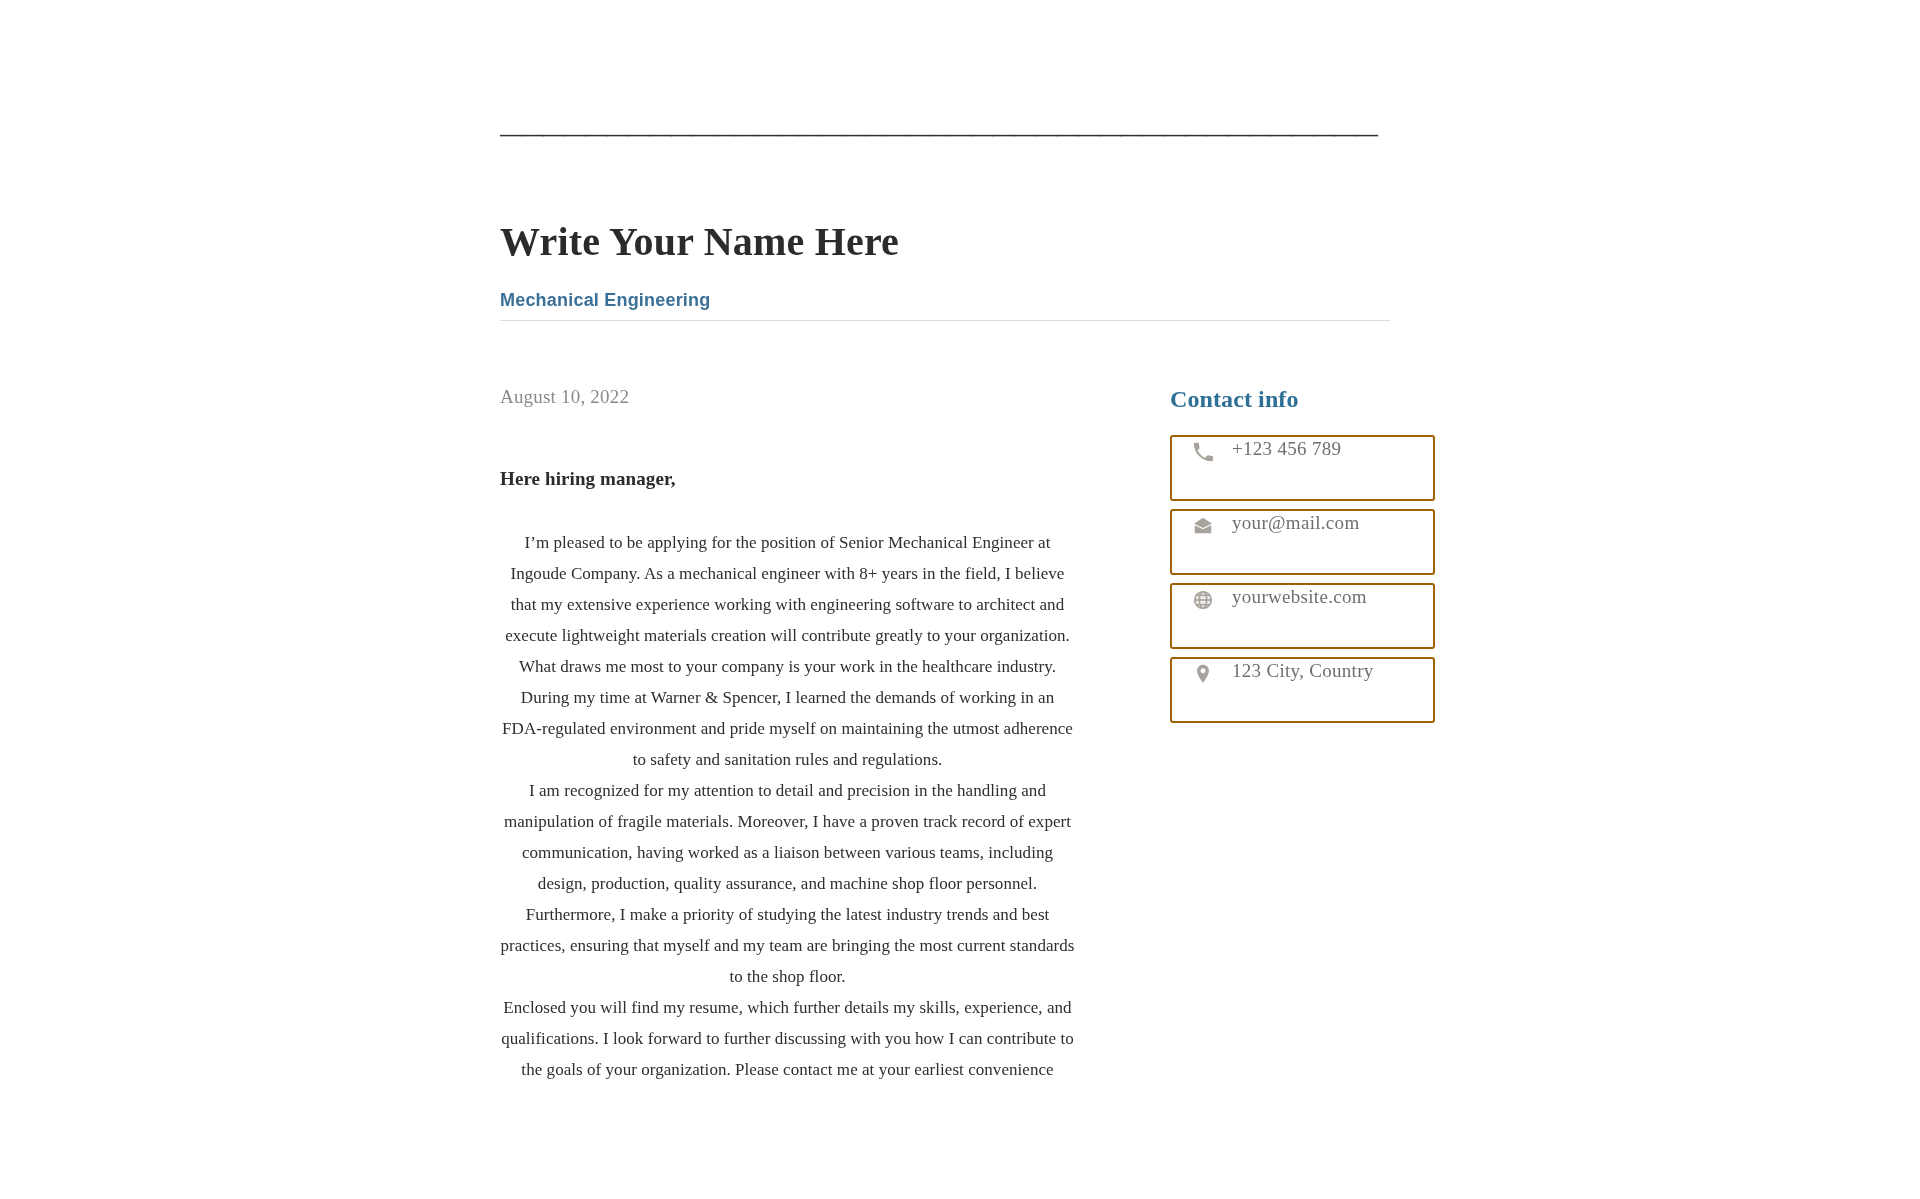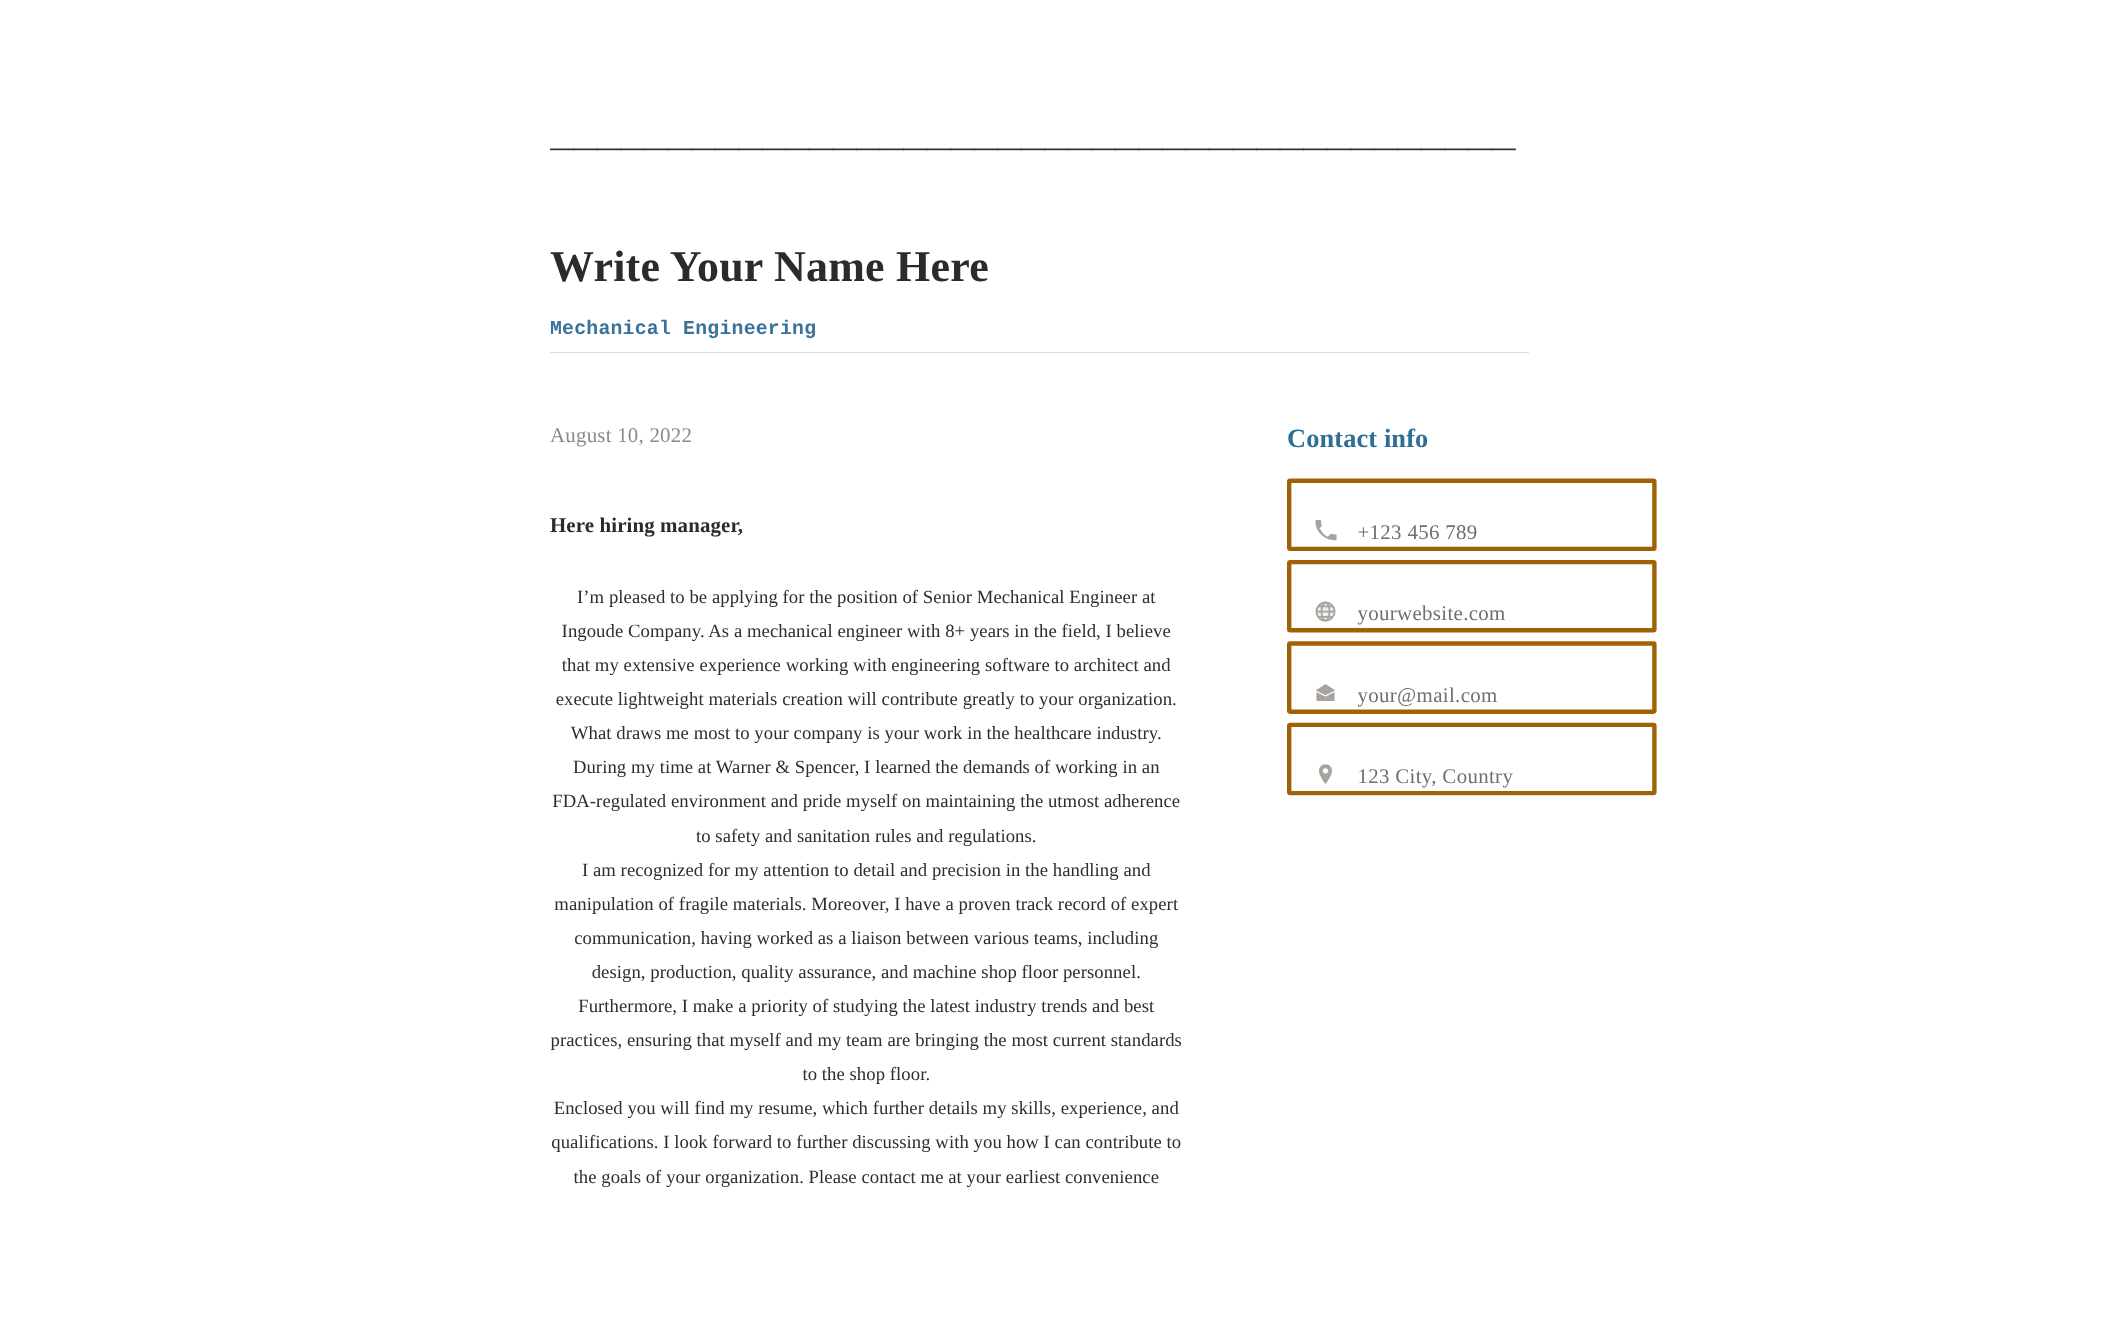--- a/index.html
+++ b/index.html
@@ -64,21 +64,21 @@
     margin: 0;
     font-family: "Liberation Serif", "DejaVu Serif", serif;
     font-weight: 700;
     font-size: 40px;
     line-height: 46px;
     letter-spacing: 0.2px;
     color: #2b2b2b;
   }
   .role {
     margin: 24px 0 0 0;
-    font-family: Liberation Mono, monospace;
+    font-family: Liberation Sans, sans-serif;
     font-weight: 700;
     font-size: 18px;
     line-height: 22px;
     letter-spacing: 0.2px;
     color: #3b7199;
   }
   .header-divider {
     position: absolute;
     left: 0;
     top: 320px;
@@ -136,24 +136,24 @@
     margin: 0 0 22px 0;
     font-family: "Liberation Serif", "DejaVu Serif", serif;
     font-weight: 700;
     font-size: 24px;
     line-height: 28px;
     color: #2e6f96;
     letter-spacing: 0.1px;
   }
   .contact-card {
     display: flex;
-    align-items: flex-end;
-    width: 336px;
+    align-items: flex-start;
+    width: 265px;
     height: 66px;
-    border: 4px solid #a16207;
+    border: 2px solid #a16207;
     border-radius: 3px;
     background: #ffffff;
     margin-bottom: 8px;
     padding: 0 16px;
   }
   .contact-icon {
     flex: 0 0 30px;
     width: 30px;
     height: 30px;
     display: flex;
@@ -207,45 +207,45 @@
           <span class="contact-icon">
             <svg width="22" height="22" viewBox="0 0 24 24" fill="currentColor">
               <path d="M6.6 10.8c1.7 3.3 4.3 5.9 7.6 7.6l2.5-2.5c.3-.3.8-.4 1.2-.3 1.3.4 2.7.7 4.1.7.6 0 1 .4 1 1V21c0 .6-.4 1-1 1C10.6 22 2 13.4 2 2.9c0-.6.4-1 1-1h3.6c.6 0 1 .4 1 1 0 1.4.2 2.8.7 4.1.1.4 0 .9-.3 1.2l-2.4 2.6z"></path>
             </svg>
           </span>
           <span class="contact-text">+123 456 789</span>
         </div>
 
         <div class="contact-card">
           <span class="contact-icon">
+            <svg width="22" height="22" viewBox="0 0 24 24" fill="currentColor">
+              <path d="M12 3 2.5 9.2v.3L12 14.2l9.5-4.7v-.3L12 3z"></path>
+              <path d="M3 11.1V19c0 .6.4 1 1 1h16c.6 0 1-.4 1-1v-7.9l-8.6 4.3c-.3.1-.5.1-.8 0L3 11.1z"></path>
+            </svg>
+          </span>
+          <span class="contact-text">your@mail.com</span>
+        </div>
+
+        <div class="contact-card">
+          <span class="contact-icon">
             <svg width="22" height="22" viewBox="0 0 24 24" fill="none" stroke="currentColor" stroke-width="1.8">
               <circle cx="12" cy="12" r="9" fill="currentColor" opacity="0.18"></circle>
               <circle cx="12" cy="12" r="9"></circle>
               <ellipse cx="12" cy="12" rx="4" ry="9"></ellipse>
               <line x1="3" y1="12" x2="21" y2="12"></line>
               <line x1="4.6" y1="6.8" x2="19.4" y2="6.8"></line>
               <line x1="4.6" y1="17.2" x2="19.4" y2="17.2"></line>
             </svg>
           </span>
           <span class="contact-text">yourwebsite.com</span>
         </div>
 
         <div class="contact-card">
           <span class="contact-icon">
             <svg width="22" height="22" viewBox="0 0 24 24" fill="currentColor">
-              <path d="M12 3 2.5 9.2v.3L12 14.2l9.5-4.7v-.3L12 3z"></path>
-              <path d="M3 11.1V19c0 .6.4 1 1 1h16c.6 0 1-.4 1-1v-7.9l-8.6 4.3c-.3.1-.5.1-.8 0L3 11.1z"></path>
-            </svg>
-          </span>
-          <span class="contact-text">your@mail.com</span>
-        </div>
-
-        <div class="contact-card">
-          <span class="contact-icon">
-            <svg width="22" height="22" viewBox="0 0 24 24" fill="currentColor">
               <path d="M12 2C8.4 2 5.5 4.9 5.5 8.5c0 4.7 5.7 12.2 6 12.5.3.3.7.3 1 0 .3-.3 6-7.8 6-12.5C18.5 4.9 15.6 2 12 2zm0 9.2a2.7 2.7 0 1 1 0-5.4 2.7 2.7 0 0 1 0 5.4z"></path>
             </svg>
           </span>
           <span class="contact-text">123 City, Country</span>
         </div>
       </div>
 
     </div>
   </div>
 </div>

